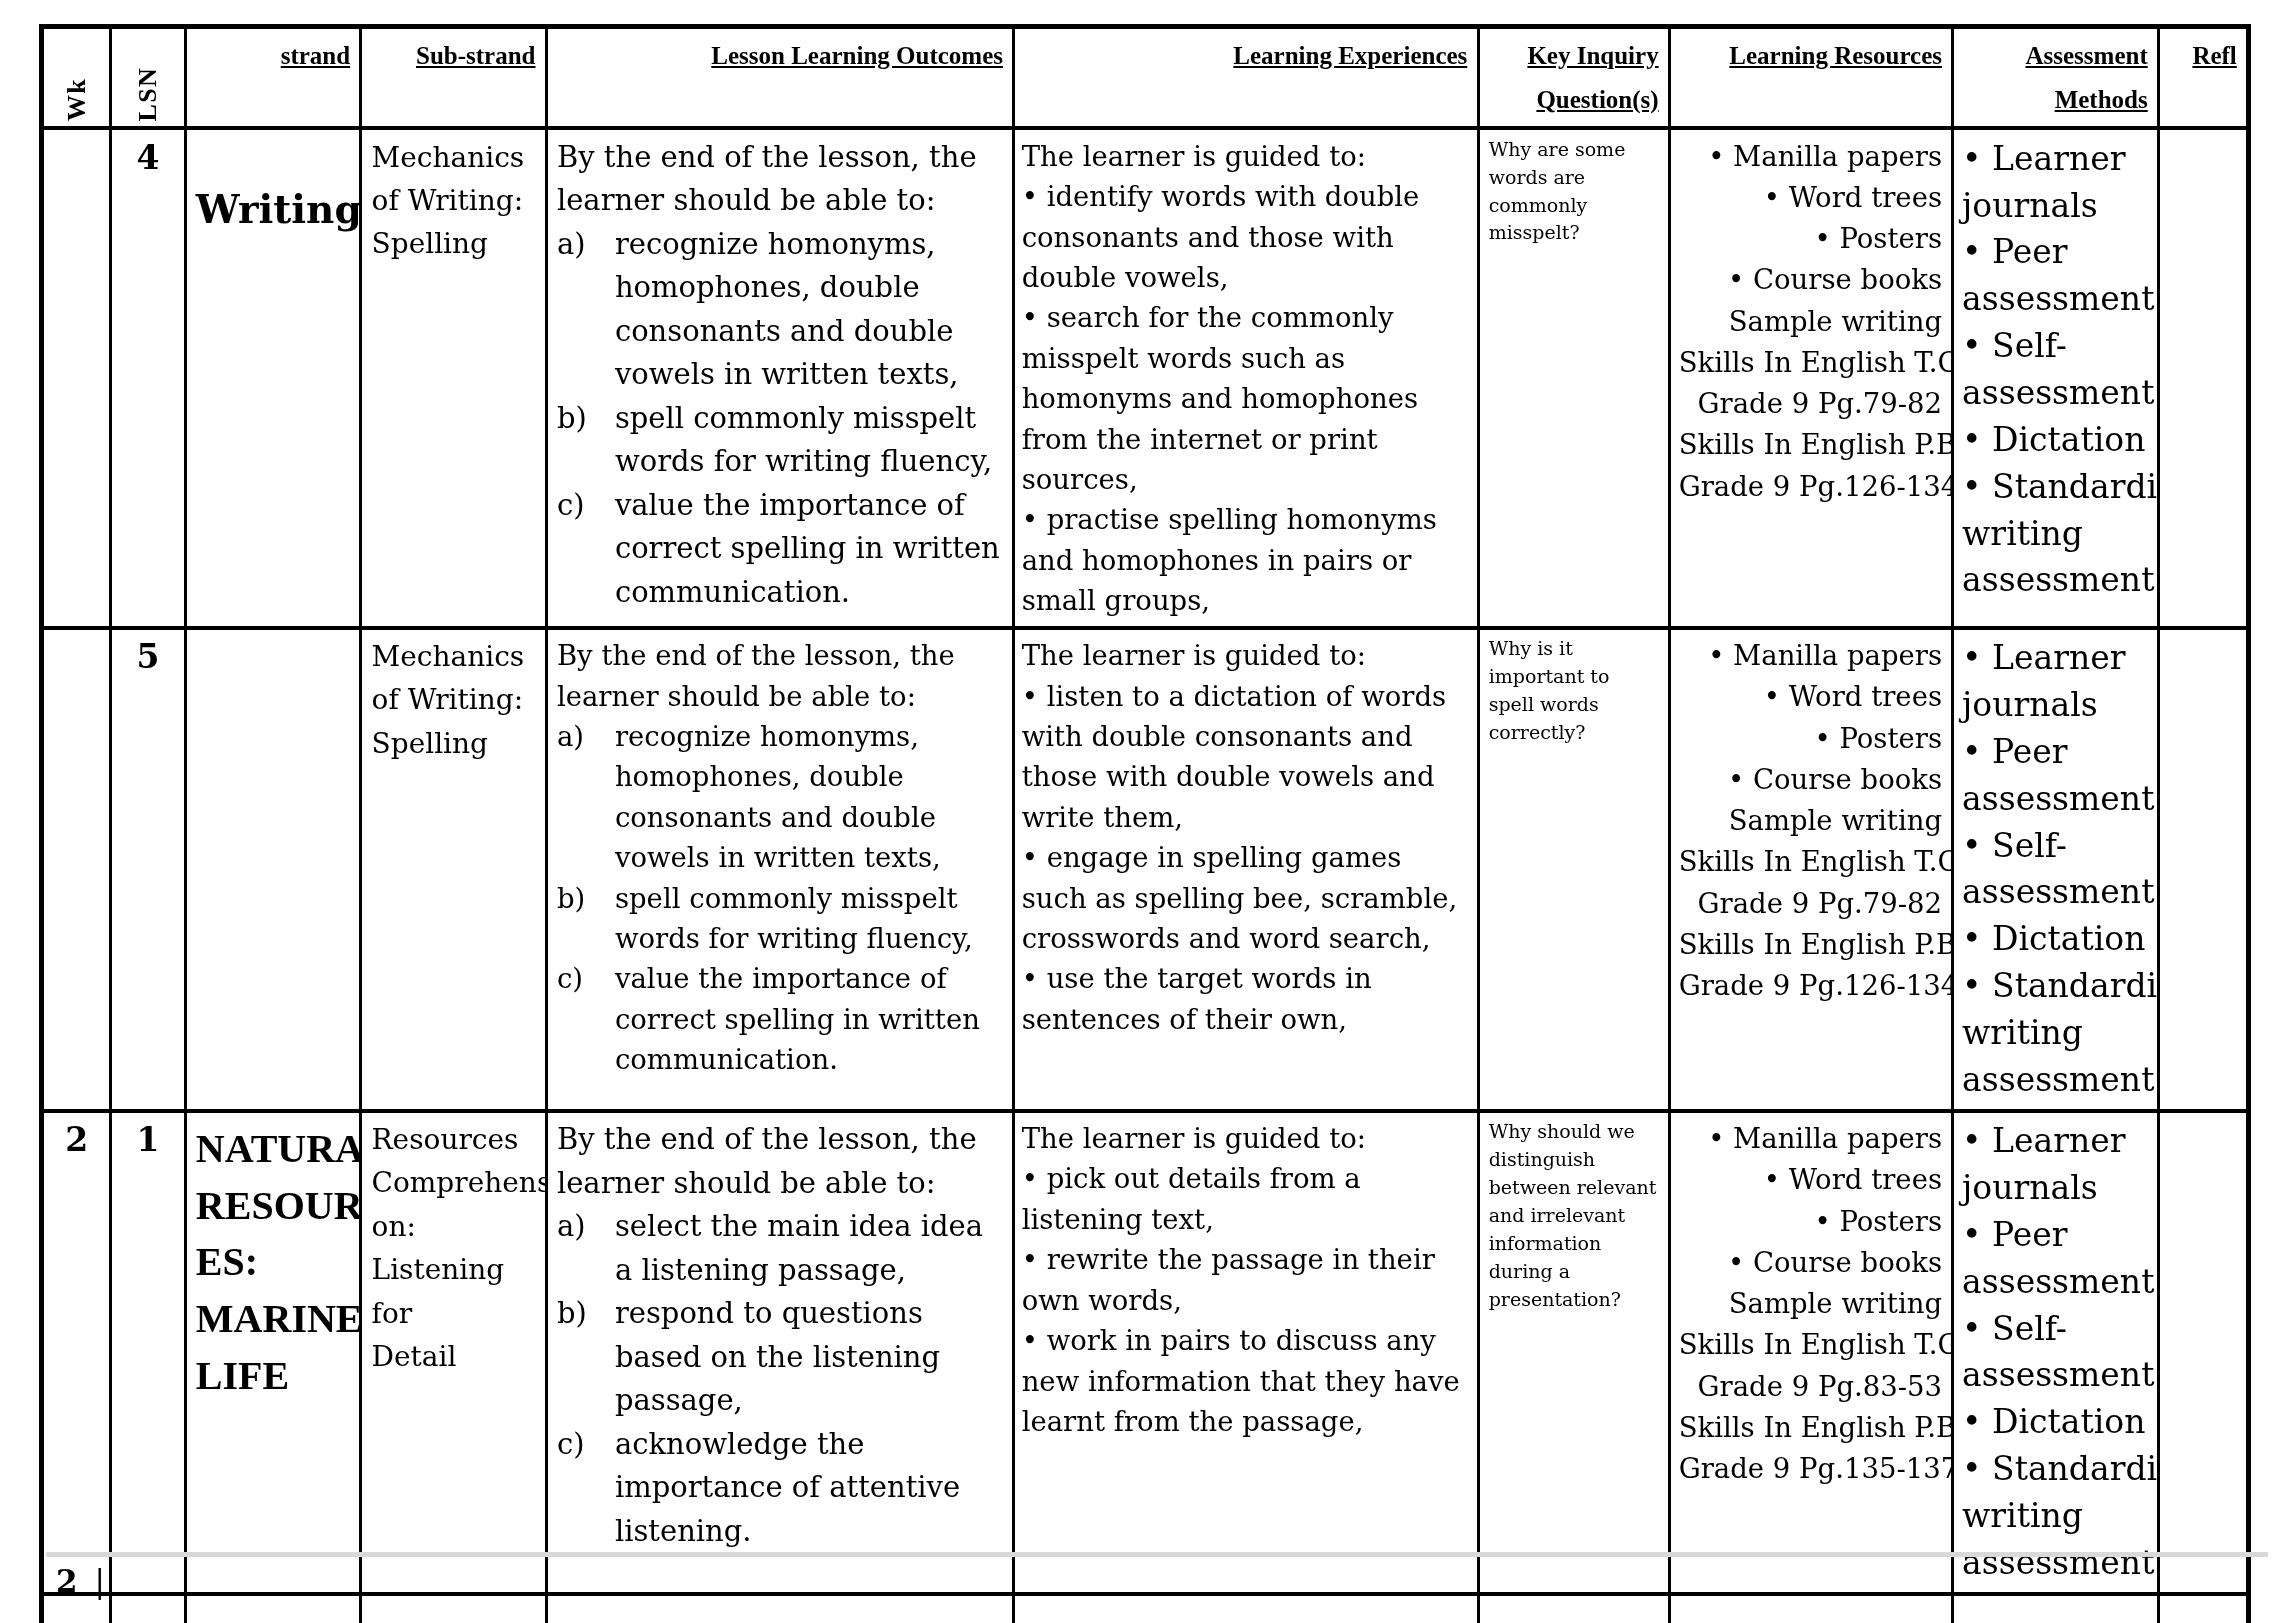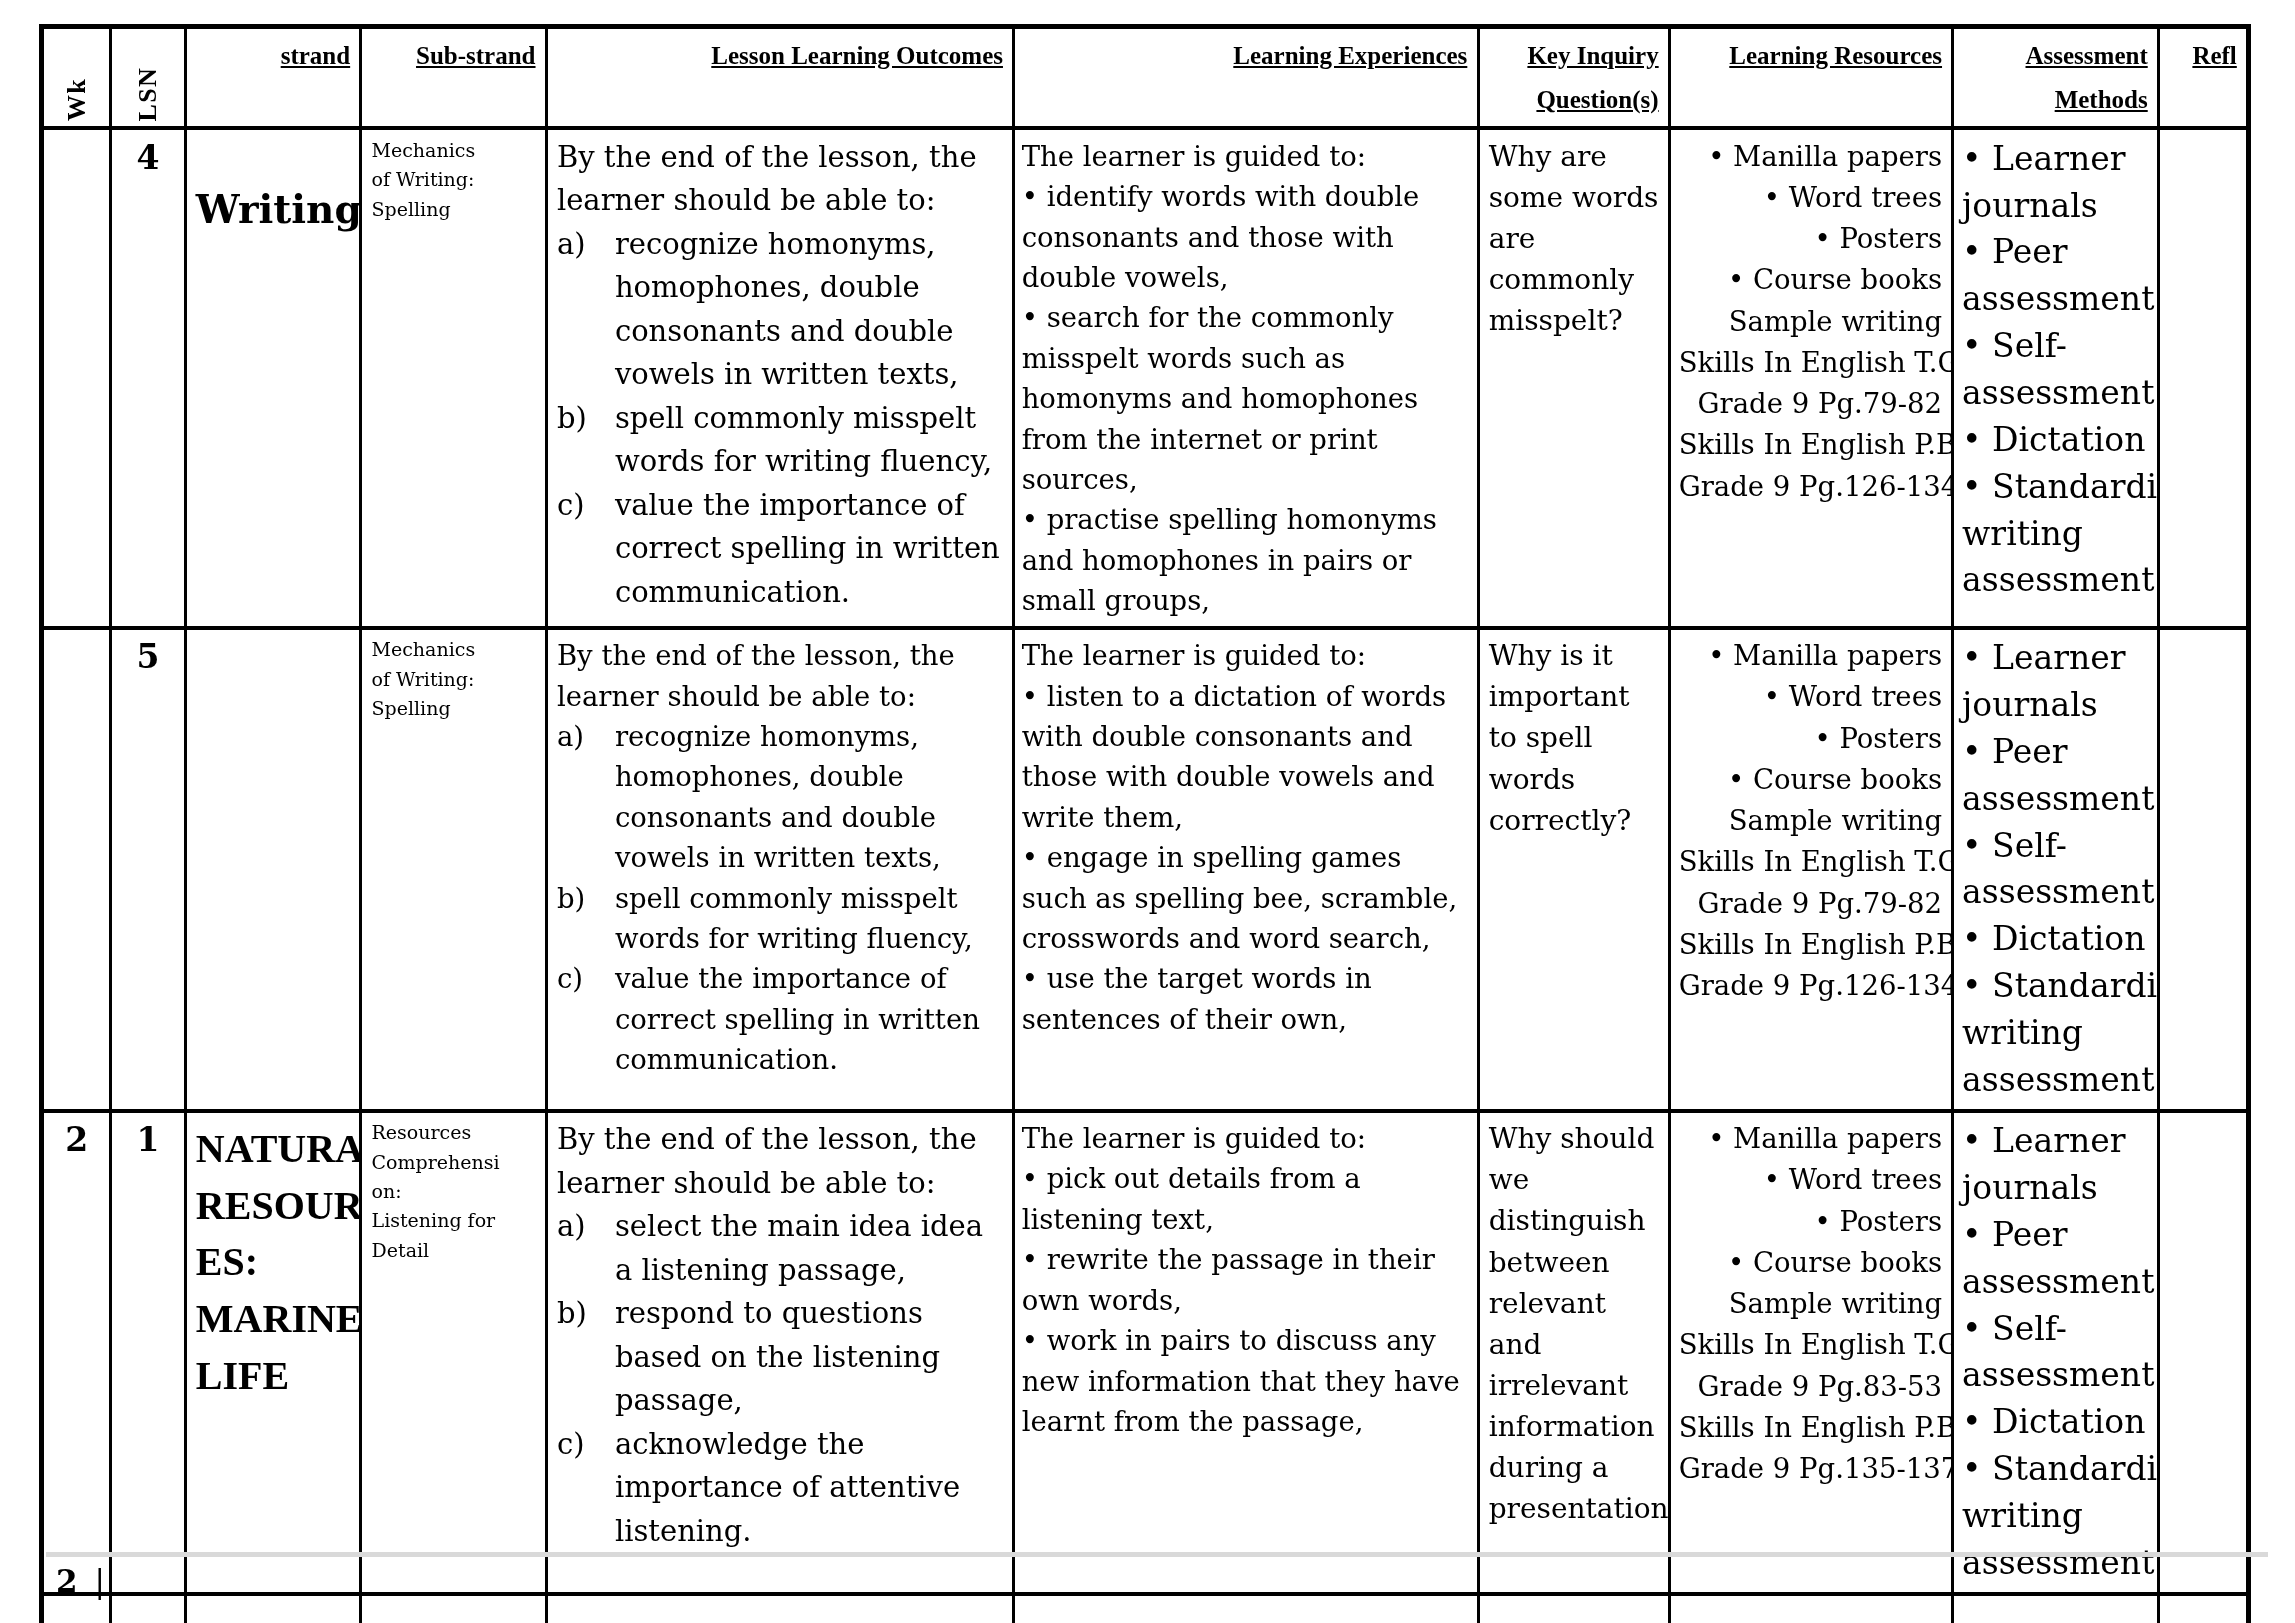--- a/index.html
+++ b/index.html
@@ -15,28 +15,28 @@
   thead th{font-size:25px;font-weight:bold;text-align:right;line-height:1.75;
            font-family:"Liberation Serif",serif;text-decoration:underline;}
   th.vert{position:relative;padding:0;}
   th.vert .vtext{position:absolute;bottom:5.2px;left:50%;transform:translateX(-50%) rotate(180deg);
                  writing-mode:vertical-rl;font-weight:bold;font-size:26px;letter-spacing:1.3px;}
   tr.r1{height:482px;} tr.r2{height:453px;} tr.r3{height:383px;} tr.r4{height:72px;} tr.rh{height:78px;}
   td.num{font-weight:bold;font-size:33px;text-align:center;padding-top:9.2px;line-height:1.1;}
   td.strand-cell{font-weight:bold;padding-top:7.9px;}
   .strand-big{font-size:39px;line-height:1.2;margin-top:48px;}
   .strand-lines div{font-size:40px;line-height:1.42;font-family:"Liberation Serif",serif;}
-  td.sub-cell div{font-size:19px;line-height:1.55;}
+  td.sub-cell div{font-size:28px;line-height:1.55;}
   td.out-cell{font-size:29px;line-height:1.5;padding-right:6.5px;}
   td.out-cell.smaller{font-size:27.5px;line-height:1.47;}
   .oitem{display:flex;}
   .olabel{flex:0 0 58px;}
   .otext{flex:1;}
   td.exp-cell{font-size:27.5px;line-height:1.47;padding-left:6.5px;padding-right:5.2px;}
-  td.kiq-cell{font-size:28px;line-height:1.47;}
+  td.kiq-cell{font-size:19px;line-height:1.47;}
   td.res-cell{font-size:27.5px;line-height:1.5;padding-left:7.9px;text-align:right;}
   td.ass-cell{font-size:33px;line-height:1.42;padding-left:7.9px;}
   .bli::before{content:"\2022\00a0";}
   .rline{white-space:nowrap;}
   #footer-line{position:absolute;left:46px;width:2222px;top:1552px;height:4.6px;background:#d9d9d9;}
   #footer-text{position:absolute;left:56px;top:1563px;font-size:31px;
                font-family:"DejaVu Serif",serif;}
   #footer-text .pn{font-weight:bold;}
   #footer-text .bar{font-weight:normal;padding-left:17px;}
 </style>

